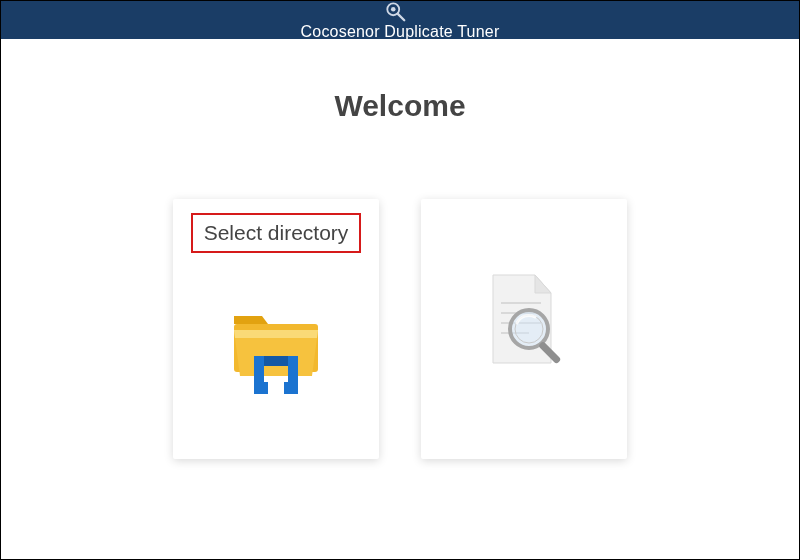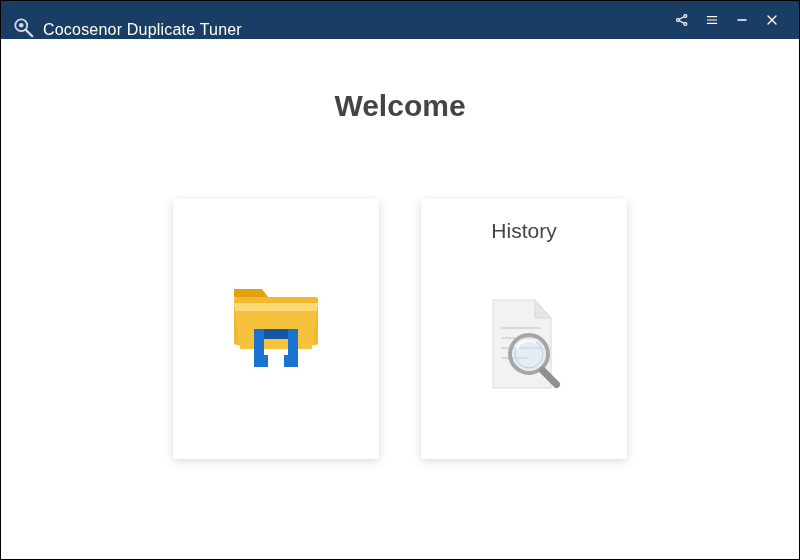--- a/index.html
+++ b/index.html
@@ -14,23 +14,24 @@
       position: absolute;
       top: 1px; left: 1px; right: 1px; bottom: 1px;
       background: #ffffff;
       display: flex;
       flex-direction: column;
     }
     .title-bar {
       height: 38px;
       background: #1a3d66;
       display: flex;
-      align-items: flex-end;
+      align-items: center;
       padding: 0 12px 0 12px;
       color: #ffffff;
+      flex-direction: column;
     }
     .title-bar .app-icon {
       width: 22px; height: 22px;
       margin-right: 8px;
       flex-shrink: 0;
     }
     .title-bar .app-title {
       font-size: 16px;
       font-weight: 400;
       letter-spacing: 0.2px;
@@ -137,39 +138,39 @@
       </svg>
     </span>
   </div>
 
   <div class="content">
     <h1 class="welcome-title">Welcome</h1>
 
     <div class="cards">
 
       <div class="card">
+        <div class="card-label highlighted">Select directory</div>
         <div class="card-illustration">
           <svg width="120" height="120" viewBox="0 0 120 120">
 
             <path d="M18 30 L46 30 L52 38 L18 38 Z" fill="#e2a210"></path>
 
             <rect x="18" y="38" width="84" height="48" rx="3" fill="#f2b82e"></rect>
 
             <path d="M18 44 L102 44 L96 90 L24 90 Z" fill="#f6c23e"></path>
             <path d="M18 44 L102 44 L101 52 L19 52 Z" fill="#fada77"></path>
 
             <path d="M38 70 L38 108 L52 108 L52 96 L48 96 L48 70 Z" fill="#1b73d0"></path>
             <path d="M82 70 L82 108 L68 108 L68 96 L72 96 L72 70 Z" fill="#1b73d0"></path>
             <rect x="48" y="70" width="24" height="10" fill="#1458a5"></rect>
           </svg>
         </div>
       </div>
 
       <div class="card">
-        <div class="card-label">History</div>
         <div class="card-illustration">
           <svg width="110" height="120" viewBox="0 0 110 120">
 
             <path d="M24 16 L66 16 L82 34 L82 104 L24 104 Z" fill="#f2f2f2" stroke="#d9d9d9" stroke-width="1"></path>
             <path d="M66 16 L66 34 L82 34 Z" fill="#e5e5e5" stroke="#d9d9d9" stroke-width="1"></path>
             <line x1="32" y1="44" x2="72" y2="44" stroke="#d9d9d9" stroke-width="2"></line>
             <line x1="32" y1="54" x2="72" y2="54" stroke="#d9d9d9" stroke-width="2"></line>
             <line x1="32" y1="64" x2="72" y2="64" stroke="#d9d9d9" stroke-width="2"></line>
             <line x1="32" y1="74" x2="60" y2="74" stroke="#d9d9d9" stroke-width="2"></line>
 

